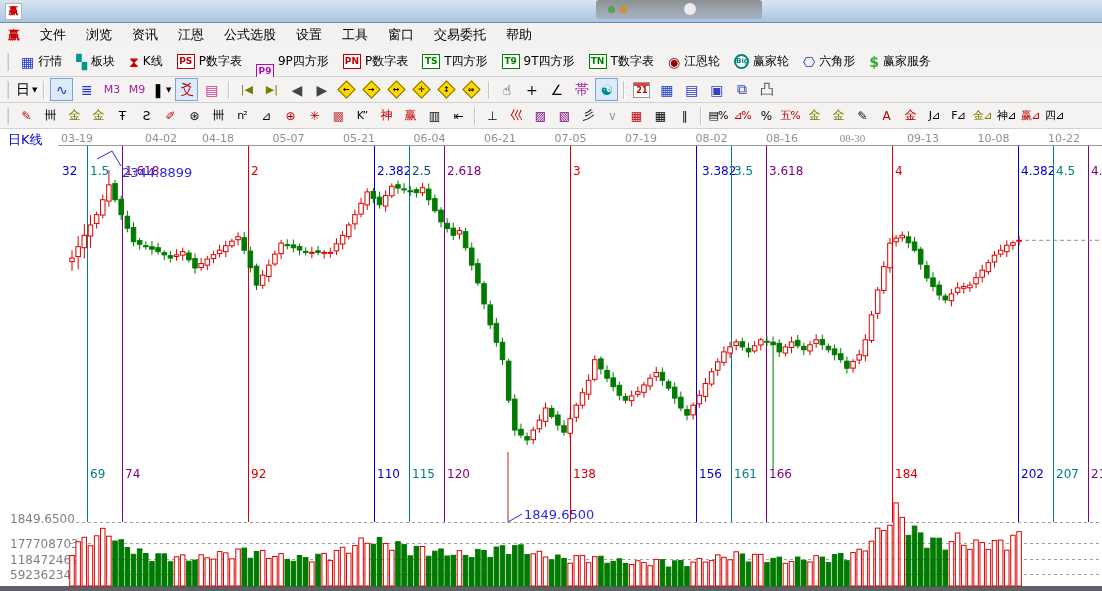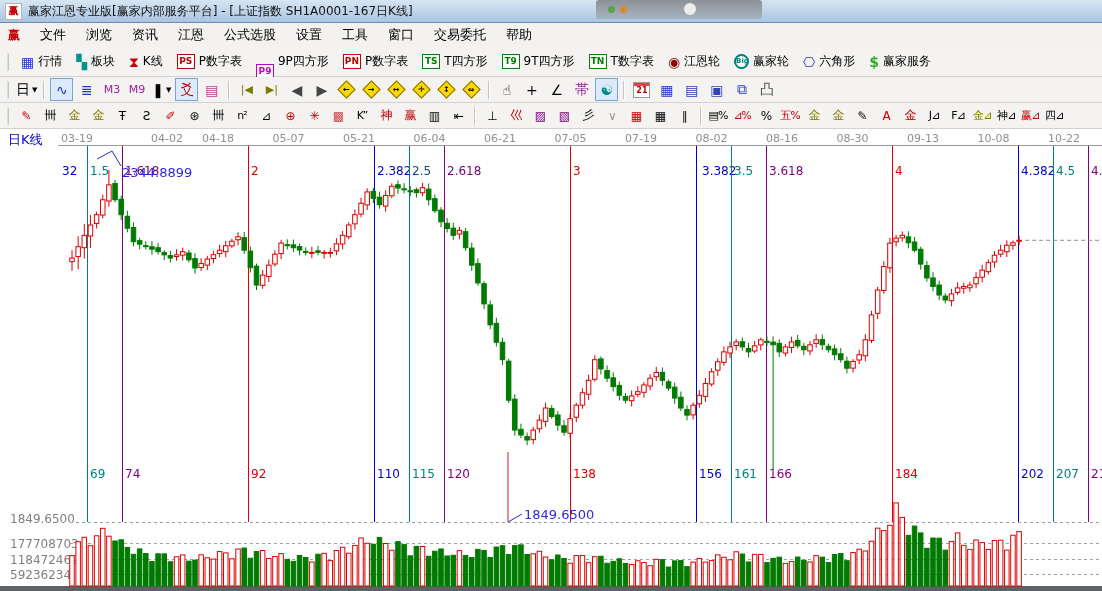--- a/index.html
+++ b/index.html
@@ -65,21 +65,20 @@
   .annot{position:absolute;font-size:13px;color:#2a2ae0;z-index:3;white-space:nowrap;}
   .bottom-strip{position:absolute;left:0;top:457px;width:1102px;height:5px;background:#5d6165;z-index:0;}
 </style>
 </head>
 <body>
 
 <div id="app">
 
   <div class="titlebar">
     <div class="logo">赢</div>
-    <div class="ttext">赢家江恩专业版[赢家内部服务平台] - [上证指数  SH1A0001-167日K线]</div>
     <div class="artifact">
       <i class="d1"></i>
         <i class="d2"></i>
         <i class="d3"></i>
     </div>
   </div>
 
   <div class="menubar">
     <span class="mlogo">赢</span>
     <span style="display:flex">
@@ -315,31 +314,31 @@
         <span class="tb3-btn" style="color: rgb(0, 0, 0); font-size: 11px;">四⊿</span>
       </span>
   </div>
 
   <div id="chart">
     <div class="bottom-strip"></div>
     <div class="pane-label">日K线</div>
     <div class="axis-line"></div>
     <div>
         <span class="date-label" style="left: 77px;">03-19</span>
-        <span class="date-label" style="left: 160px; padding-left: 14px;">04-02</span>
+        <span class="date-label" style="left: 154px; padding-left: 14px;">04-02</span>
         <span class="date-label" style="left: 218px;">04-18</span>
         <span class="date-label" style="left: 288.5px;">05-07</span>
         <span class="date-label" style="left: 359px;">05-21</span>
         <span class="date-label" style="left: 429.5px;">06-04</span>
         <span class="date-label" style="left: 500px;">06-21</span>
         <span class="date-label" style="left: 570.5px;">07-05</span>
         <span class="date-label" style="left: 641px;">07-19</span>
         <span class="date-label" style="left: 711.5px;">08-02</span>
         <span class="date-label" style="left: 782px;">08-16</span>
-        <span class="date-label" style="left: 852.5px;">08-30</span>
+        <span class="date-label" style="left: 852.5px; font-family: Liberation Serif, serif;">08-30</span>
         <span class="date-label" style="left: 923px;">09-13</span>
         <span class="date-label" style="left: 993.5px;">10-08</span>
         <span class="date-label" style="left: 1064px;">10-22</span>
       </div>
     <div>
         <span class="ratio-label" style="left: 90px; color: rgb(0, 128, 128);">1.5</span>
         <span class="count-label" style="left: 90px; color: rgb(0, 128, 128);">69</span>
         <span class="ratio-label" style="left: 125px; color: rgb(128, 0, 128);">1.618</span>
         <span class="count-label" style="left: 125px; color: rgb(128, 0, 128);">74</span>
         <span class="ratio-label" style="left: 251px; color: rgb(221, 0, 0);">2</span>

